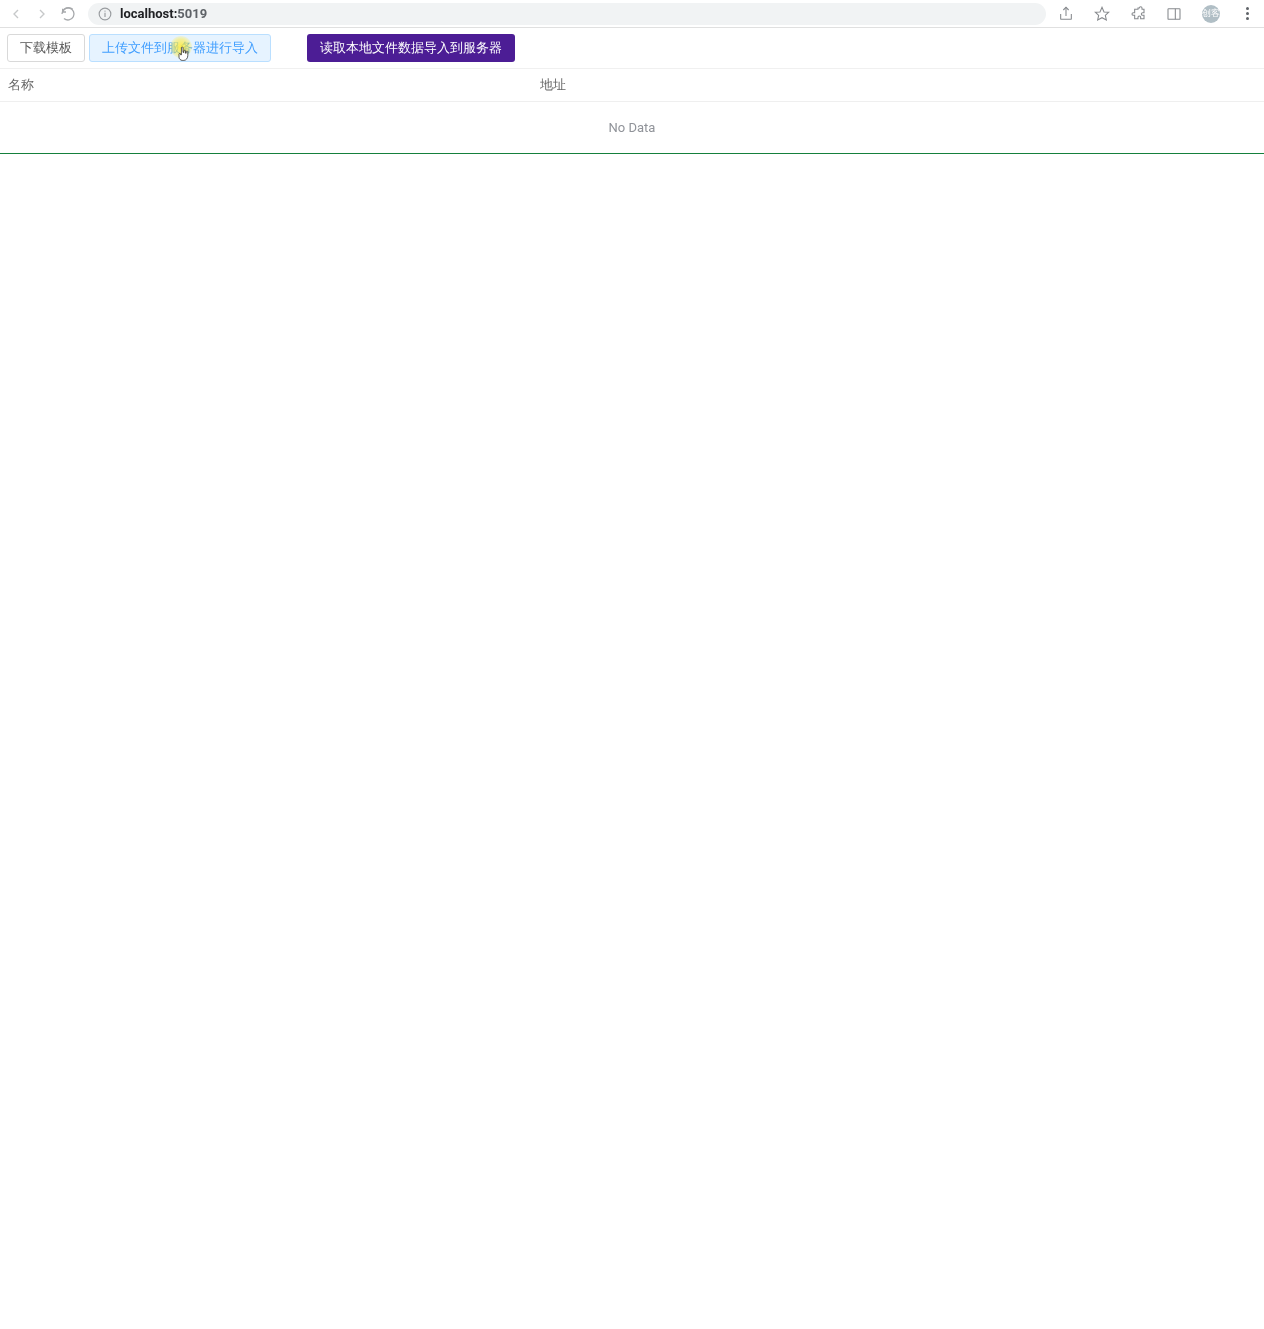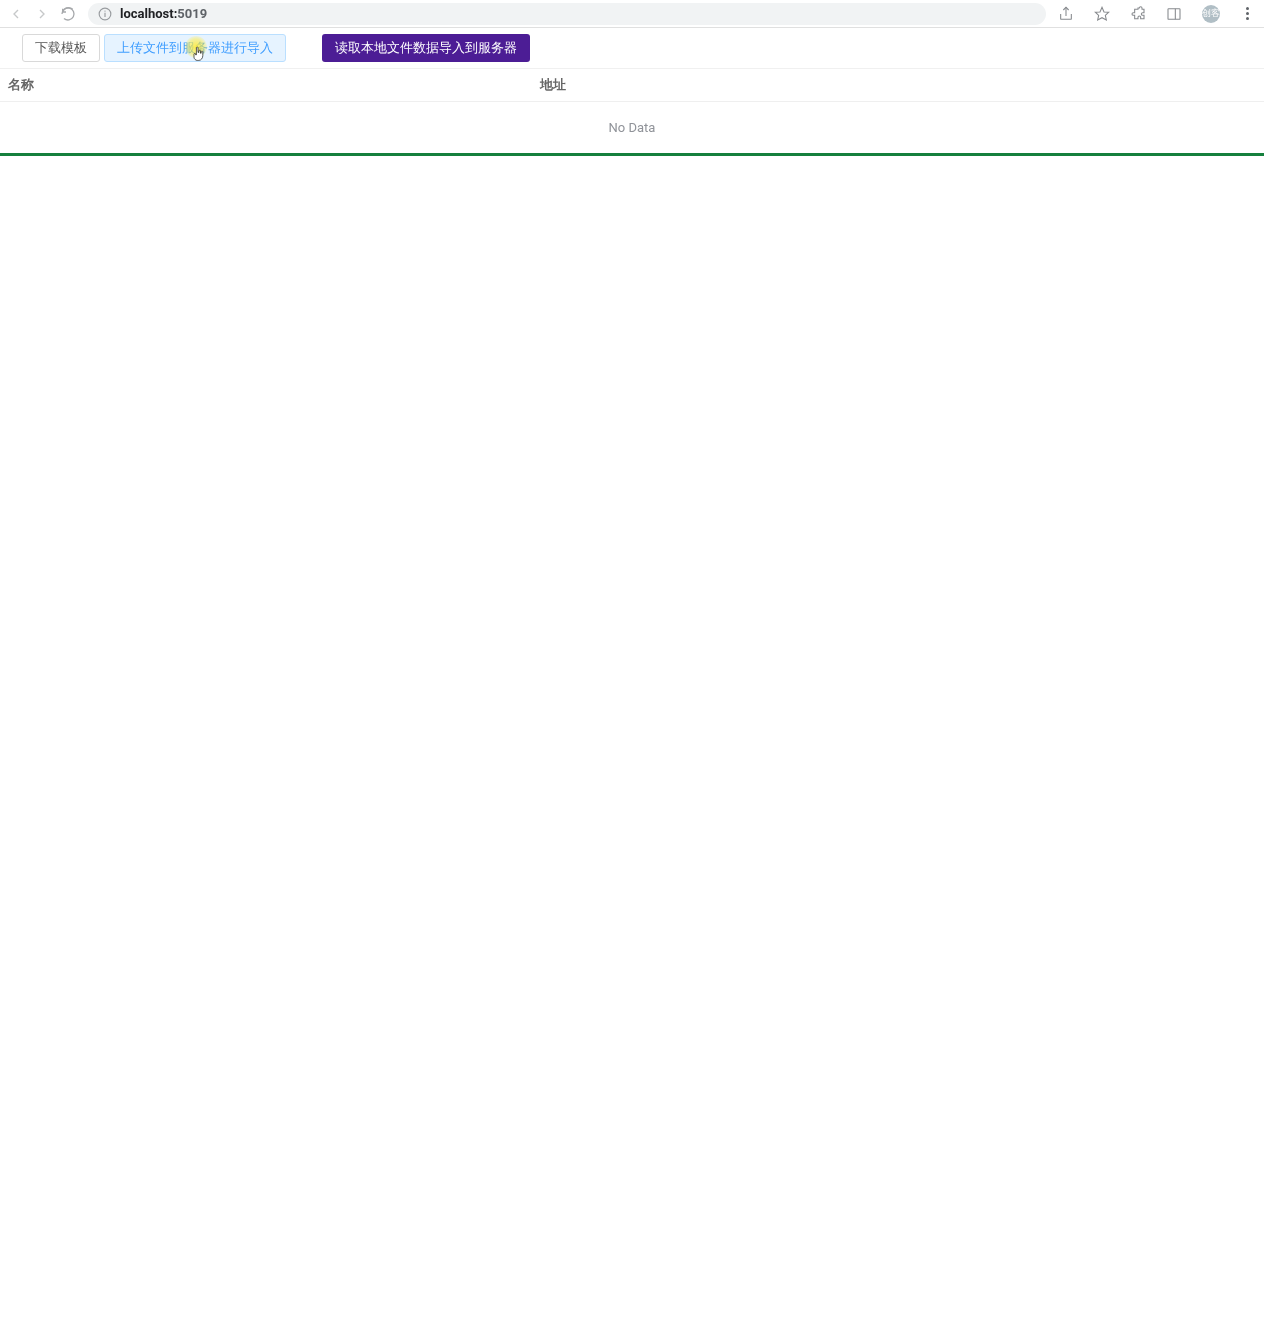--- a/index.html
+++ b/index.html
@@ -103,21 +103,21 @@
       cursor: pointer;
     }
     .kebab span {
       width: 3px; height: 3px; border-radius: 50%; background: #5f6368;
     }
 
     
     .toolbar {
       display: flex;
       gap: 4px;
-      padding: 6px 22px;
+      padding: 6px 7px;
       align-items: center;
     }
     .btn {
       height: 28px;
       padding: 0 12px;
       border-radius: 3px;
       font-size: 13px;
       display: inline-flex;
       align-items: center;
       justify-content: center;
@@ -168,26 +168,25 @@
     .table-header {
       display: flex;
       background: #fff;
       border-top: 1px solid #f0f0f0;
       border-bottom: 1px solid #efefef;
     }
     .th {
       padding: 7px 8px;
       font-size: 13px;
       color: #666;
-      font-weight: bold;
     }
     .th-name { width: 532px; }
     .th-addr { flex: 1; }
     .table-body {
-      border-bottom: 3px solid #15803d;
+      border-bottom: 1px solid #15803d;
     }
     .empty {
       text-align: center;
       color: #909399;
       font-size: 13px;
       padding: 18px 0;
     }
   </style>
 </head>
 <body>

